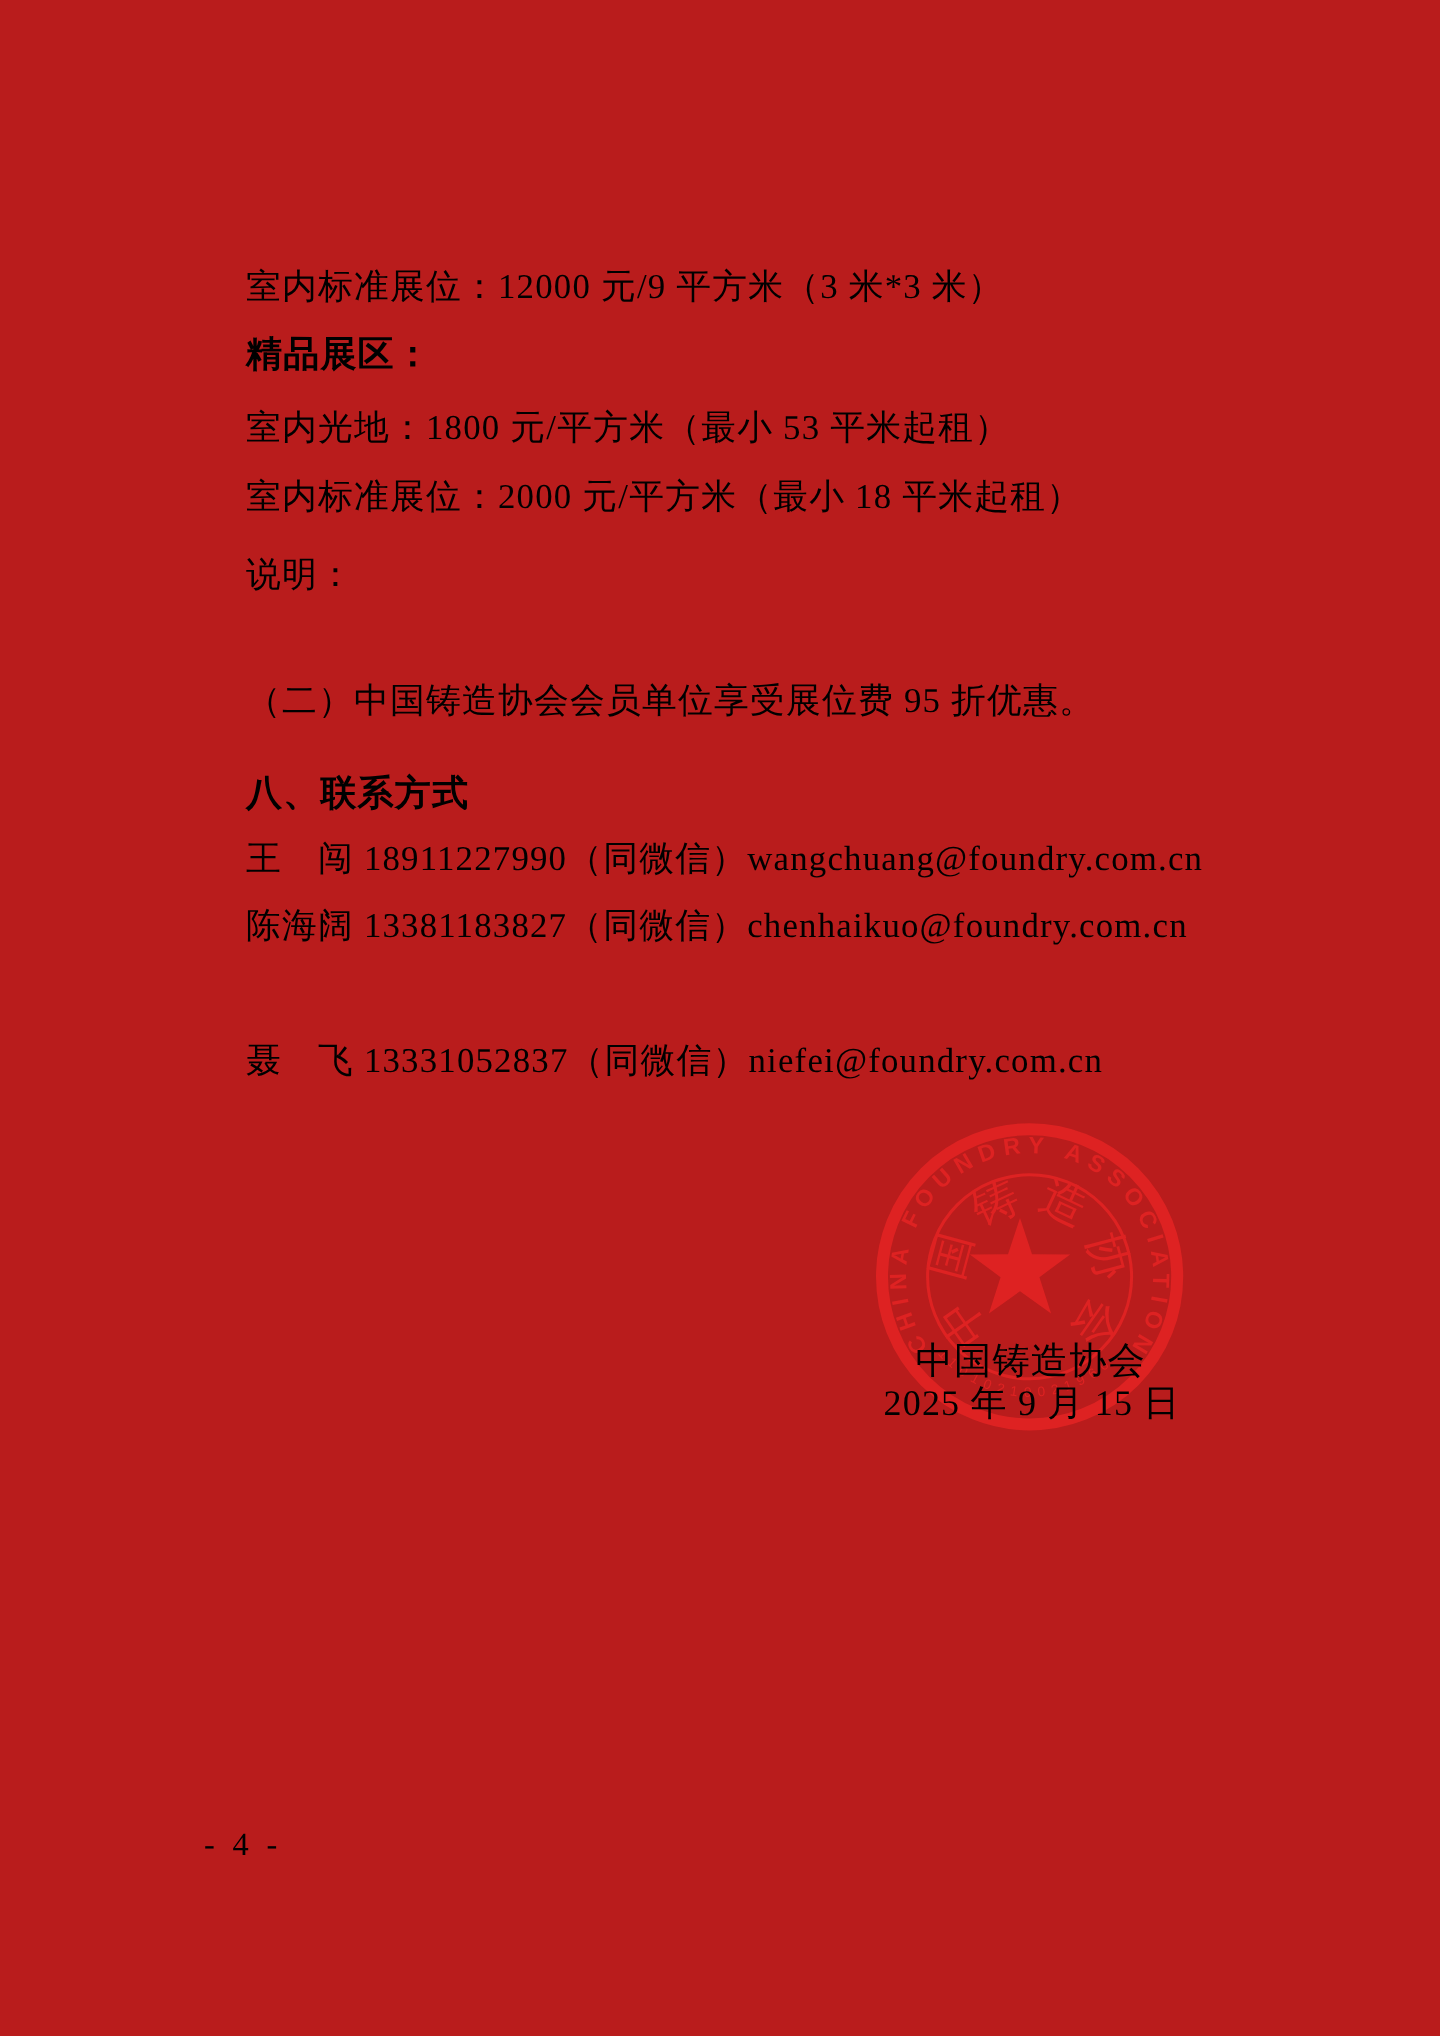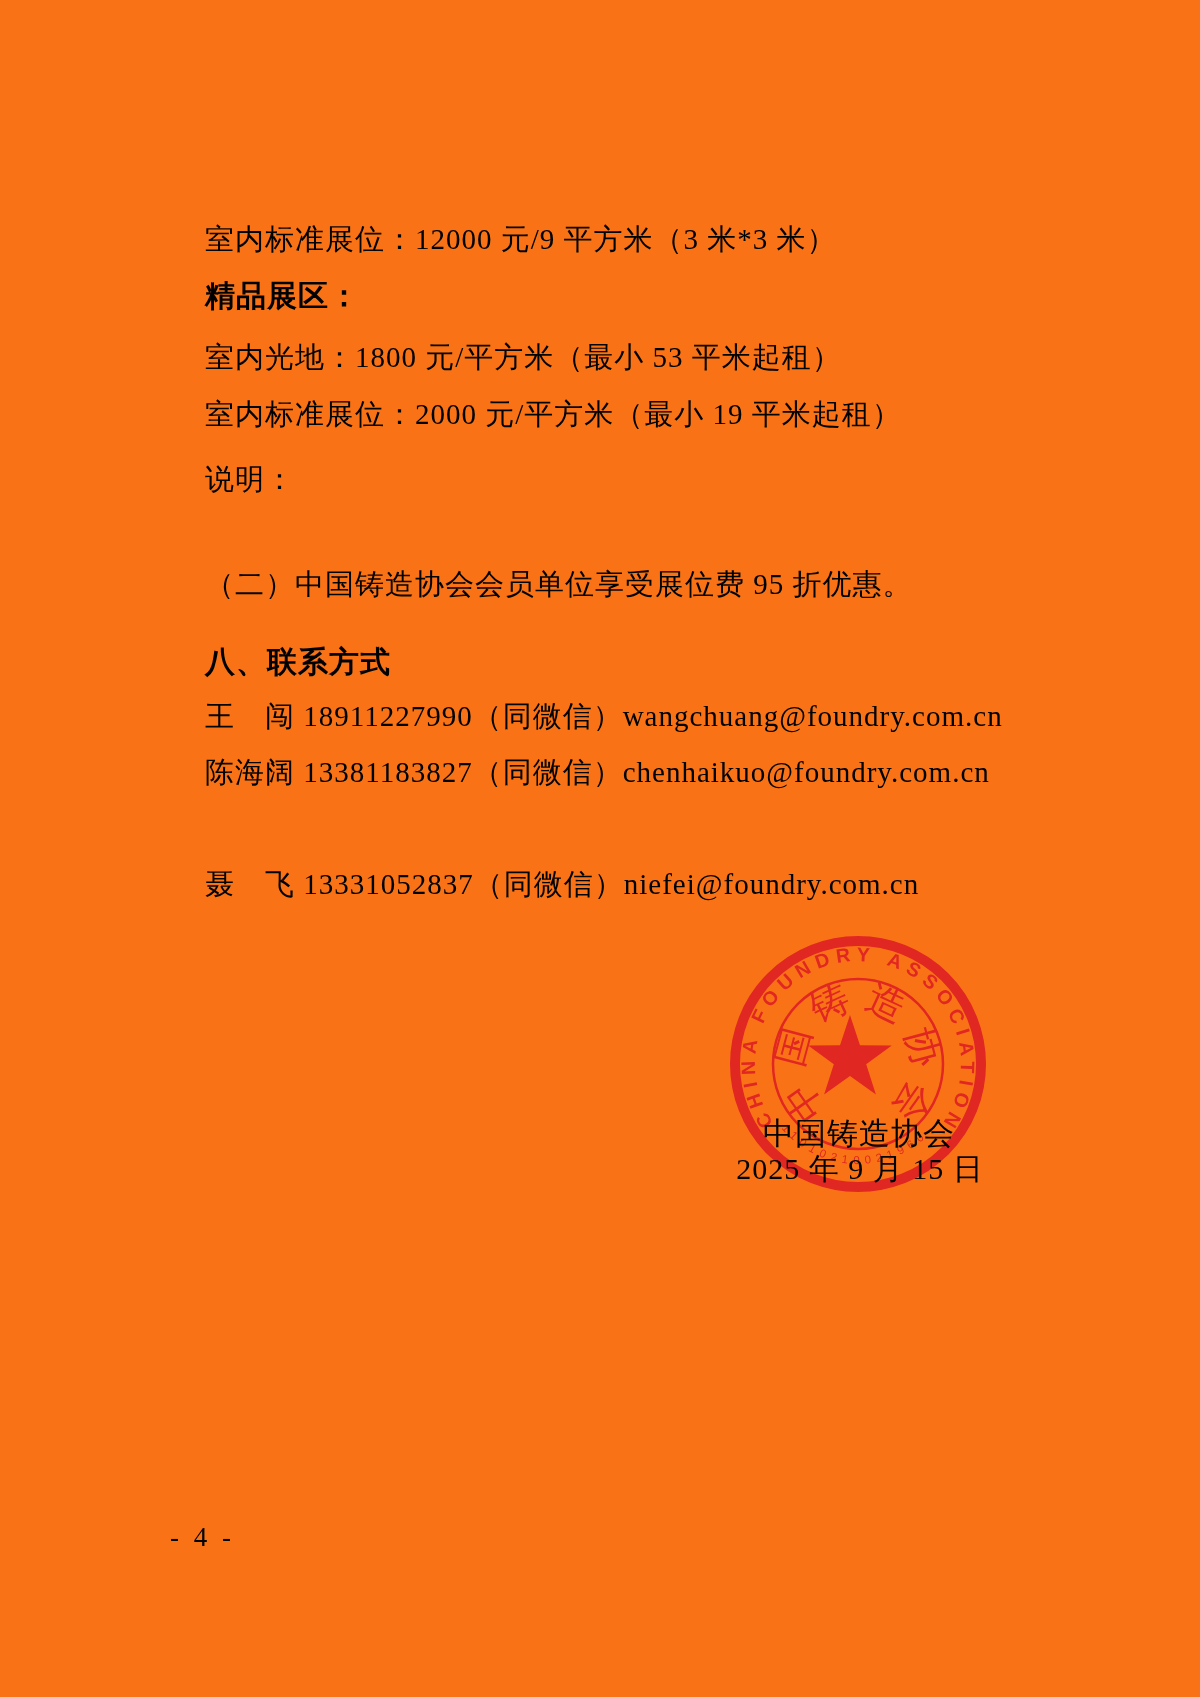--- a/index.html
+++ b/index.html
@@ -1,21 +1,21 @@
 <!DOCTYPE html>
 <html><head>
 <meta charset="utf-8">
 <style>
   * { margin: 0; padding: 0; box-sizing: border-box; }
   html, body { background: #ffffff; }
   .page {
     position: relative;
     width: 1200px;
     height: 1697px;
-    background: #f97316;
+    background: #b91c1c;
     font-family: "Liberation Serif", "DejaVu Serif", serif;
     color: #000000;
     overflow: hidden;
   }
   .doc-line {
     position: absolute;
     left: 205px;
     font-size: 29px;
     line-height: 38px;
     letter-spacing: 1px;
@@ -68,21 +68,21 @@
   }
 </style>
 </head>
 <body>
 
 <div class="page">
 
   <div class="doc-line" style="top:220px">室内标准展位：12000 元/9 平方米（3 米*3 米）</div>
   <div class="doc-line bold" style="top:277px">精品展区：</div>
   <div class="doc-line" style="top:338px">室内光地：1800 元/平方米（最小 53 平米起租）</div>
-  <div class="doc-line" style="top:395px">室内标准展位：2000 元/平方米（最小 19 平米起租）</div>
+  <div class="doc-line" style="top:395px">室内标准展位：2000 元/平方米（最小 18 平米起租）</div>
   <div class="doc-line" style="top:460px">说明：</div>
   <div class="doc-line" style="top:565px">（二）中国铸造协会会员单位享受展位费 95 折优惠。</div>
   <div class="doc-line bold" style="top:643px">八、联系方式</div>
   <div class="doc-line" style="top:697px">王　闯 18911227990（同微信）wangchuang@foundry.com.cn</div>
   <div class="doc-line" style="top:753px">陈海阔 13381183827（同微信）chenhaikuo@foundry.com.cn</div>
   <div class="doc-line" style="top:865px">聂　飞 13331052837（同微信）niefei@foundry.com.cn</div>
 
   <svg class="stamp" viewBox="-134 -134 268 268" xmlns="http://www.w3.org/2000/svg">
     <defs>
       <path id="ringTextPath" d="M -84.4 59.1 A 103 103 0 1 1 84.4 59.1" fill="none"></path>

